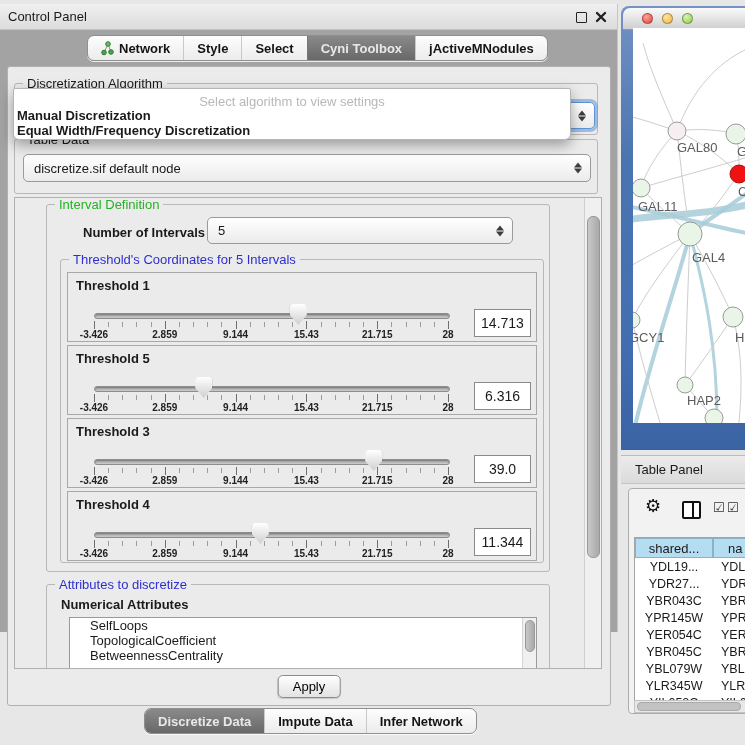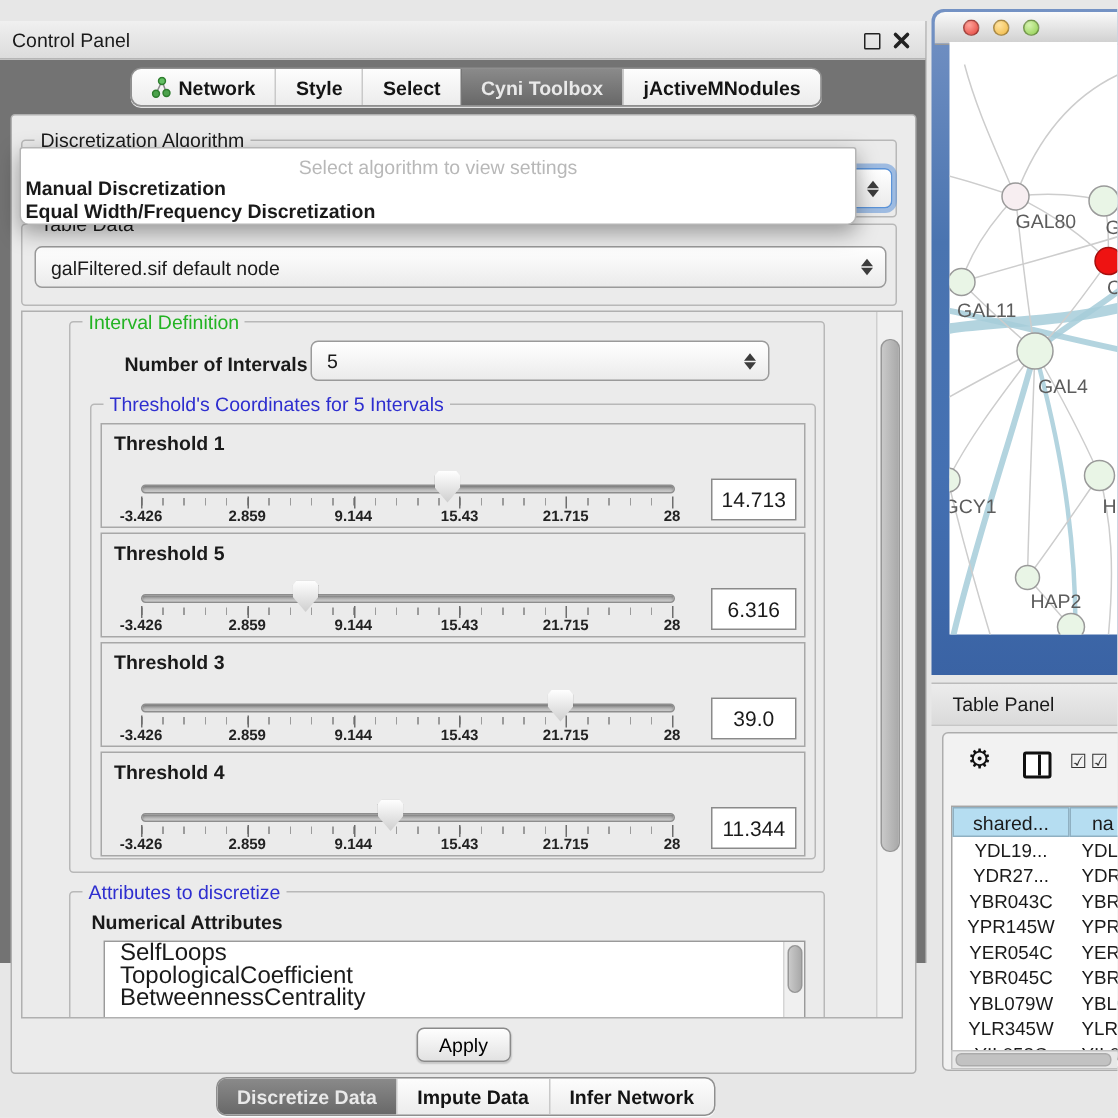--- a/index.html
+++ b/index.html
@@ -1,21 +1,21 @@
 <!DOCTYPE html>
 <html style="--accent-focus: #5b93d8; --tab-selected-bg: #8a8a8a; --green-group-title: #23b323; --blue-group-title: #2e2ecf; --table-header-bg: #b5ddf1; --node-green: #e9f5e6; --node-pink: #f7eef1; --node-red: #ee1312; --edge-teal: #a6cdd9; --edge-gray: #cdcdcd; --window-frame-blue: #4470b2;"><head>
 <meta charset="utf-8">
 <style>
   html,body{margin:0;padding:0}
   body{width:745px;height:745px;overflow:hidden;position:relative;background:#e7e7e7;
        font-family:"Liberation Sans","DejaVu Sans",sans-serif;color:#1a1a1a}
   .abs{position:absolute}
 
   
-  #left-wrap{left:0;top:14px;width:617px;height:628px;background:#737373;border-right:1px solid #c6c6c6}
+  #left-wrap{left:0;top:4px;width:617px;height:628px;background:#a3a3a3;border-right:1px solid #c6c6c6}
   #titlebar{left:0;top:0;width:617px;height:25px;background:linear-gradient(#f0f0f0,#dcdcdc);border-bottom:1px solid #c2c2c2}
   #win-title{left:8px;top:5px;font-size:13px}
   #float-icon{left:576px;top:8px;width:9px;height:9px;border:1.5px solid #222;border-radius:1px}
   #close-icon{left:595px;top:7px}
 
   .tabbar{display:flex;height:24px;border:1px solid #8f8f8f;border-radius:7px;overflow:hidden;
           background:linear-gradient(#fdfdfd,#ececec);box-shadow:0 1px 0 rgba(255,255,255,.8)}
   .tab{display:flex;align-items:center;gap:5px;padding:0 13px;font-size:13px;font-weight:700;color:#141414;border-left:1px solid #c9c9c9;cursor:default;white-space:nowrap}
   .tab:first-child{border-left:none}
   .tab.sel{background:linear-gradient(var(--tab-selected-bg),#686868);color:#e9e9e9;border-left-color:#777}
@@ -54,21 +54,21 @@
          clip-path:polygon(15% 0,85% 0,100% 15%,100% 52%,50% 100%,0 52%,0 15%);
          filter:drop-shadow(0 0 1px #777) drop-shadow(0 1px 1px rgba(0,0,0,.35))}
   .minors{position:absolute;left:26px;top:49px;width:355px;height:5px;
           background:repeating-linear-gradient(to right,#9b9b9b 0,#9b9b9b 1px,transparent 1px,transparent 14.16px)}
   .majtick{position:absolute;top:48px;width:1px;height:8px;background:#6e6e6e}
   .ticklab{position:absolute;top:56px;transform:translateX(-50%);font-size:10px;font-weight:700;color:#222;white-space:nowrap}
   .valfield{position:absolute;left:406px;top:36px;width:55px;height:26px;background:#fff;border:1px solid #8a8a8a;
             font-size:14px;display:flex;align-items:center;justify-content:center}
 
   .listbox{position:absolute;background:#fff;border:1px solid #9a9a9a;overflow:hidden}
-  .attr-item{font-size:16px;line-height:15px;padding-left:10px;white-space:nowrap}
+  .attr-item{font-size:13px;line-height:15px;padding-left:20px;white-space:nowrap}
 
   .btn{position:absolute;font-size:13px;padding:3px 14px;border:1px solid #8a8a8a;border-radius:5px;
        background:linear-gradient(#fefefe,#e2e2e2);box-shadow:0 1px 1px rgba(0,0,0,.15)}
 
   
   #net-window{left:621px;top:6px;width:124px;height:444px;border-radius:8px 0 0 0;
               background:linear-gradient(180deg,#7492c4 0%,#4a74b0 35%,var(--window-frame-blue) 70%,#3a63a4 100%)}
   #net-titlebar{left:2px;top:2px;width:122px;height:21px;border-radius:7px 0 0 0;
                 background:linear-gradient(#fafafa,#cfcfcf);border-bottom:1px solid #9a9a9a}
   .light{position:absolute;top:5px;width:11px;height:11px;border-radius:50%;border:1px solid rgba(0,0,0,.3);box-sizing:border-box}
@@ -134,21 +134,21 @@
     <div class="group" id="algo-group" style="left:6px;top:16px;width:582px;height:50px;">
       <span class="grouplab">Discretization Algorithm</span>
       <div class="combo focusring" style="left:14px;top:18px;width:566px;height:27px;">
         <span class="arrows"></span>
       </div>
     </div>
 
     <div class="group" id="tabledata-group" style="left:6px;top:72px;width:582px;height:53px;">
       <span class="grouplab">Table Data</span>
       <div class="combo" style="left:8px;top:14px;width:568px;height:28px;">
-        <span>galFiltered.sif default node</span>
+        <span>discretize.sif default node</span>
         <span class="arrows"></span>
       </div>
     </div>
 
     <div class="abs" id="scrollpane">
       <div class="group" id="interval-group" style="left:31px;top:6px;width:502px;height:366px;">
         <span class="grouplab green">Interval Definition</span>
         <div class="abs" style="left:36px;top:20px;font-size:13px;font-weight:700">Number of Intervals</div>
         <div class="combo" style="left:160px;top:12px;width:306px;height:27px;">
           <span>5</span>

